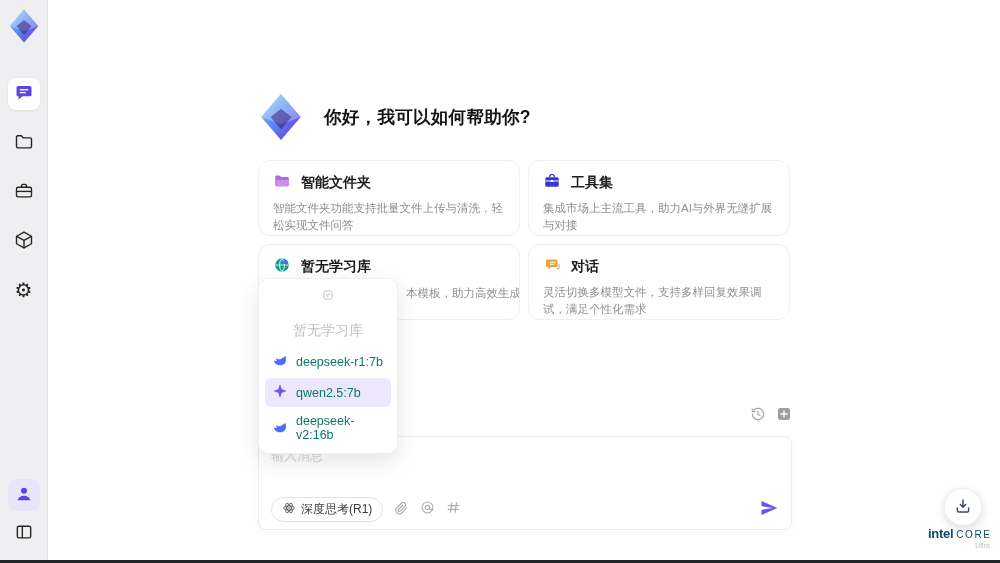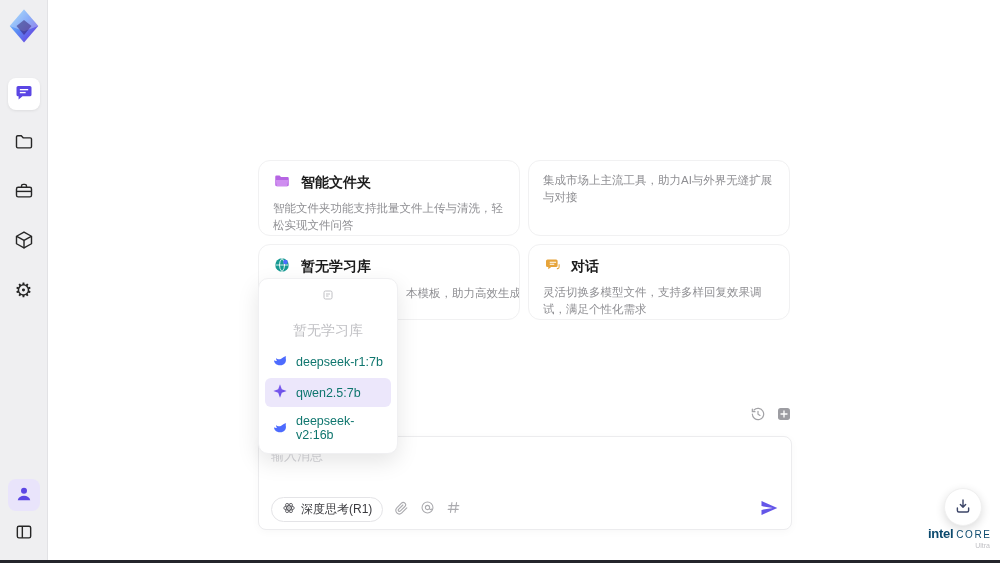--- a/index.html
+++ b/index.html
@@ -172,37 +172,58 @@
         <span>
           <svg viewBox="0 0 24 24" fill="none" stroke="currentColor" stroke-width="1.7">
               <rect x="4" y="5" width="16" height="14" rx="2"></rect>
               <line x1="10" y1="5" x2="10" y2="19"></line>
             </svg>
         </span>
       </button>
     </div>
   </aside>
 
+  <div class="greeting">
+    <div class="greet-logo">
+      <svg viewBox="0 0 24 24">
+          <path d="M12 1 L21.5 12 L12 23 L2.5 12 Z" fill="url(#gradLogo)"></path>
+          <path d="M12 1 L21.5 12 L12 15.5 L2.5 12 Z" fill="rgba(255,255,255,.30)"></path>
+          <path d="M12 8 L17 12 L12 18 L7 12 Z" fill="rgba(40,10,90,.45)"></path>
+        </svg>
+    </div>
+    <h1 class="greet-title">你好，我可以如何帮助你?</h1>
+  </div>
 
   <div class="cards">
 
     <div class="card">
       <div class="card-head">
         <span>
           <svg viewBox="0 0 24 24">
               <path d="M3 6.2A1.6 1.6 0 0 1 4.6 4.6h4.1l2 2.1h8.7A1.6 1.6 0 0 1 21 8.3V17a2 2 0 0 1-2 2H5a2 2 0 0 1-2-2z" fill="#b665e3"></path>
               <path d="M3.6 10.5h16.8L19 18.2a1.2 1.2 0 0 1-1.2.9H6.1a1.2 1.2 0 0 1-1.2-.9z" fill="#cf8ef0"></path>
             </svg>
         </span>
         <span class="card-title">智能文件夹</span>
       </div>
       <div class="card-desc">智能文件夹功能支持批量文件上传与清洗，轻松实现文件问答</div>
     </div>
 
     <div class="card">
+      <div class="card-head">
+        <span>
+          <svg viewBox="0 0 24 24">
+              <rect x="3" y="7" width="18" height="12.5" rx="2" fill="#3a34d2"></rect>
+              <path d="M9 7V5.8A2.3 2.3 0 0 1 11.3 3.5h1.4A2.3 2.3 0 0 1 15 5.8V7" fill="none" stroke="#3a34d2" stroke-width="1.8"></path>
+              <path d="M3 12h18" stroke="#fff" stroke-width="1.3"></path>
+              <rect x="10.4" y="10.7" width="3.2" height="2.6" rx=".6" fill="#fff"></rect>
+            </svg>
+        </span>
+        <span class="card-title">工具集</span>
+      </div>
       <div class="card-desc">集成市场上主流工具，助力AI与外界无缝扩展与对接</div>
     </div>
 
     <div class="card">
       <div class="card-head">
         <span>
           <svg viewBox="0 0 24 24">
               <circle cx="12" cy="12" r="9" fill="#179a93"></circle>
               <path d="M3.4 12h17.2 M12 3a13.5 13.5 0 0 1 0 18 M12 3a13.5 13.5 0 0 0 0 18" fill="none" stroke="#ffffff" stroke-width="1.1"></path>
               <circle cx="16.5" cy="8" r="3" fill="#4d6bfe"></circle>

